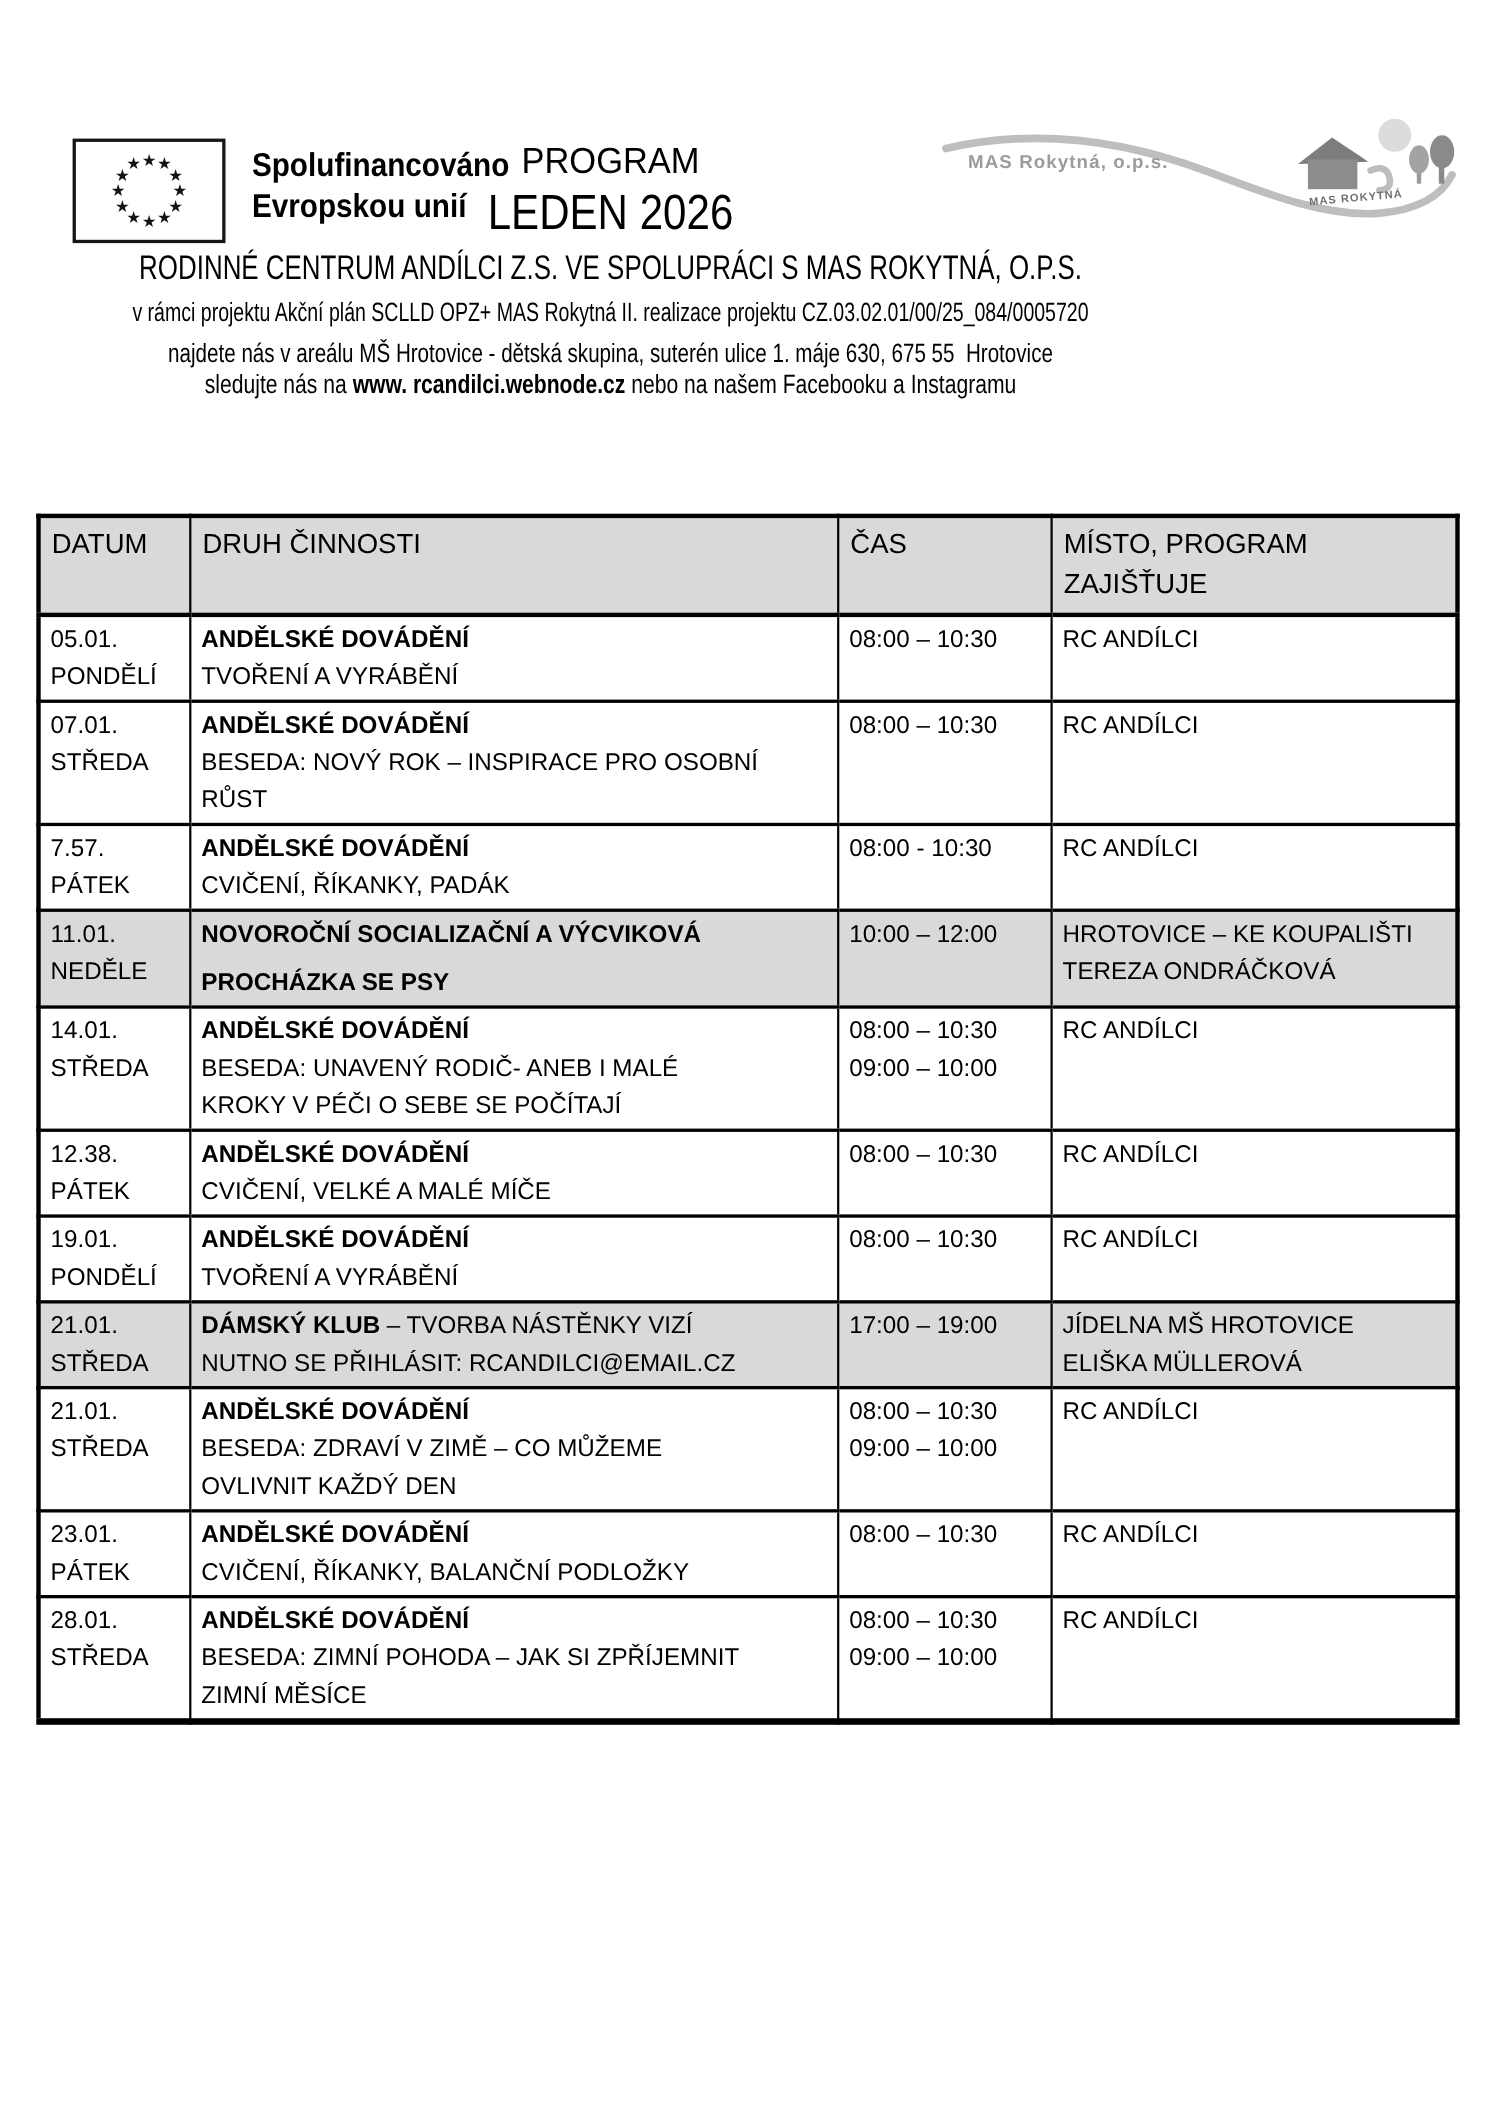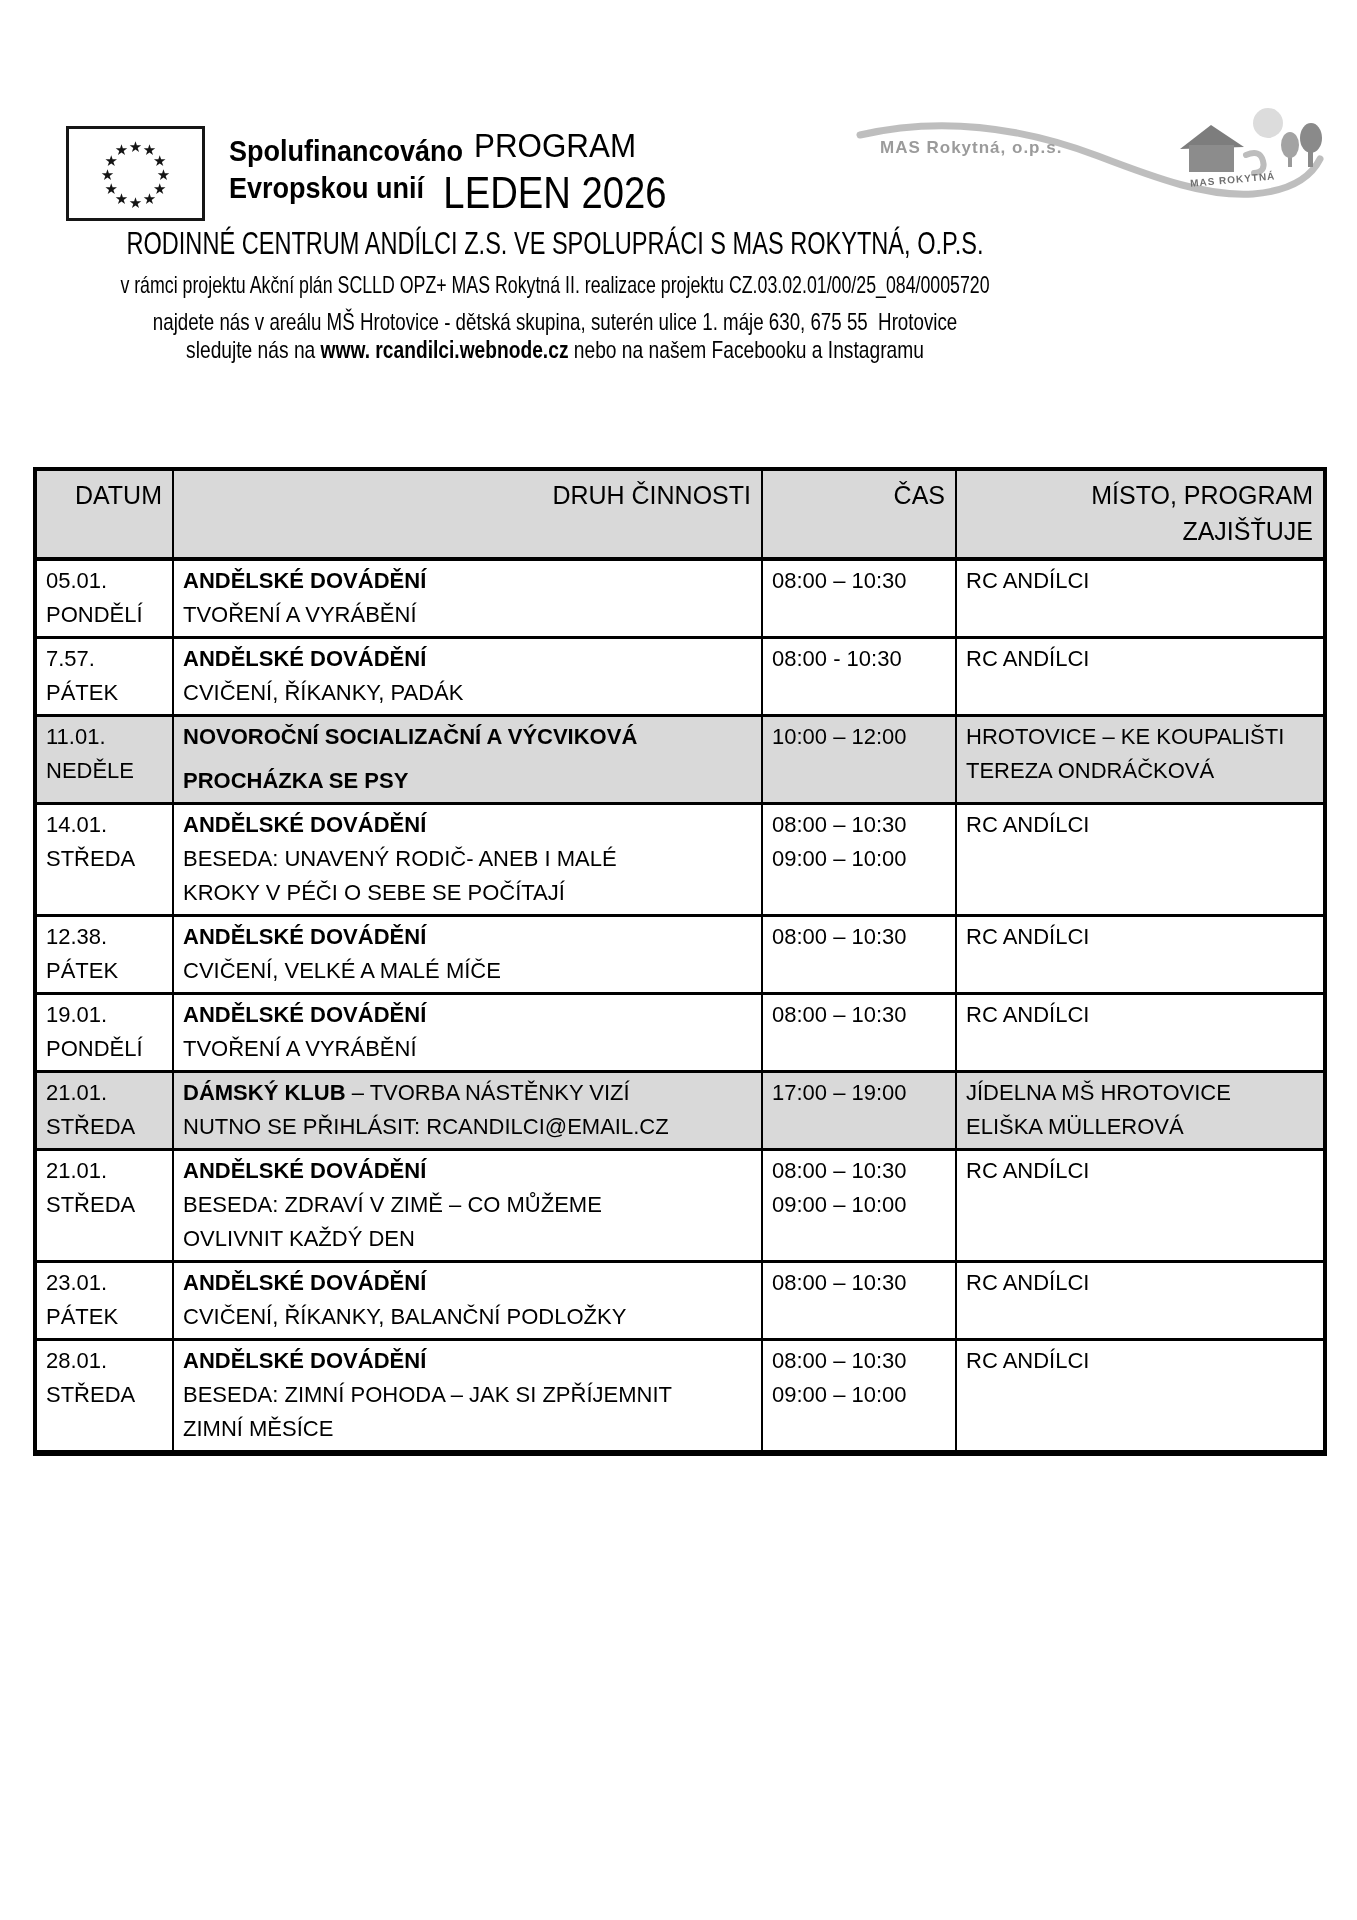--- a/index.html
+++ b/index.html
@@ -22,21 +22,21 @@
   .org-line{top:226px; font-size:31px; transform:translateX(-50%) scaleX(.76);}
   .project-line{top:271px; font-size:24px; transform:translateX(-50%) scaleX(.74);}
   .address-line{top:308px; font-size:24px; transform:translateX(-50%) scaleX(.78); white-space:pre;}
   .follow-line{top:336px; font-size:24px; transform:translateX(-50%) scaleX(.8);}
   
   table.schedule{
     position:absolute; left:33px; top:467px; width:1290px;
     border-collapse:collapse; table-layout:fixed; border:4px solid #000; border-bottom-width:6px;
   }
   table.schedule th{
-    background:#d9d9d9; font-weight:normal; text-align:right; vertical-align:top;
+    background:#d9d9d9; font-weight:normal; text-align:left; vertical-align:top;
     font-size:25px; line-height:36px; padding:6px 10px 8px;
     border:2px solid #000; border-bottom:4px solid #000; white-space:pre-line;
   }
   table.schedule td{
     vertical-align:top; font-size:22px; line-height:34px; padding:3px 9px 4px;
     border:3px solid #000; border-left-width:2px; border-right-width:2px; background:#fff;
   }
   tr.hl td{background:#d9d9d9;}
   .b{font-weight:bold;margin-top:10px;}
 </style>
@@ -115,20 +115,37 @@
           </td>
           <td>
             <div>08:00 – 10:30</div>
           </td>
           <td>
             <div>RC ANDÍLCI</div>
           </td>
         </tr>
         <tr>
           <td>
+            <div>07.01.</div>
+            <div>STŘEDA</div>
+          </td>
+          <td>
+            <div><span class="b">ANDĚLSKÉ DOVÁDĚNÍ</span></div>
+            <div>BESEDA: NOVÝ ROK – INSPIRACE PRO OSOBNÍ</div>
+            <div>RŮST</div>
+          </td>
+          <td>
+            <div>08:00 – 10:30</div>
+          </td>
+          <td>
+            <div>RC ANDÍLCI</div>
+          </td>
+        </tr>
+        <tr>
+          <td>
             <div>7.57.</div>
             <div>PÁTEK</div>
           </td>
           <td>
             <div><span class="b">ANDĚLSKÉ DOVÁDĚNÍ</span></div>
             <div>CVIČENÍ, ŘÍKANKY, PADÁK</div>
           </td>
           <td>
             <div>08:00 - 10:30</div>
           </td>

